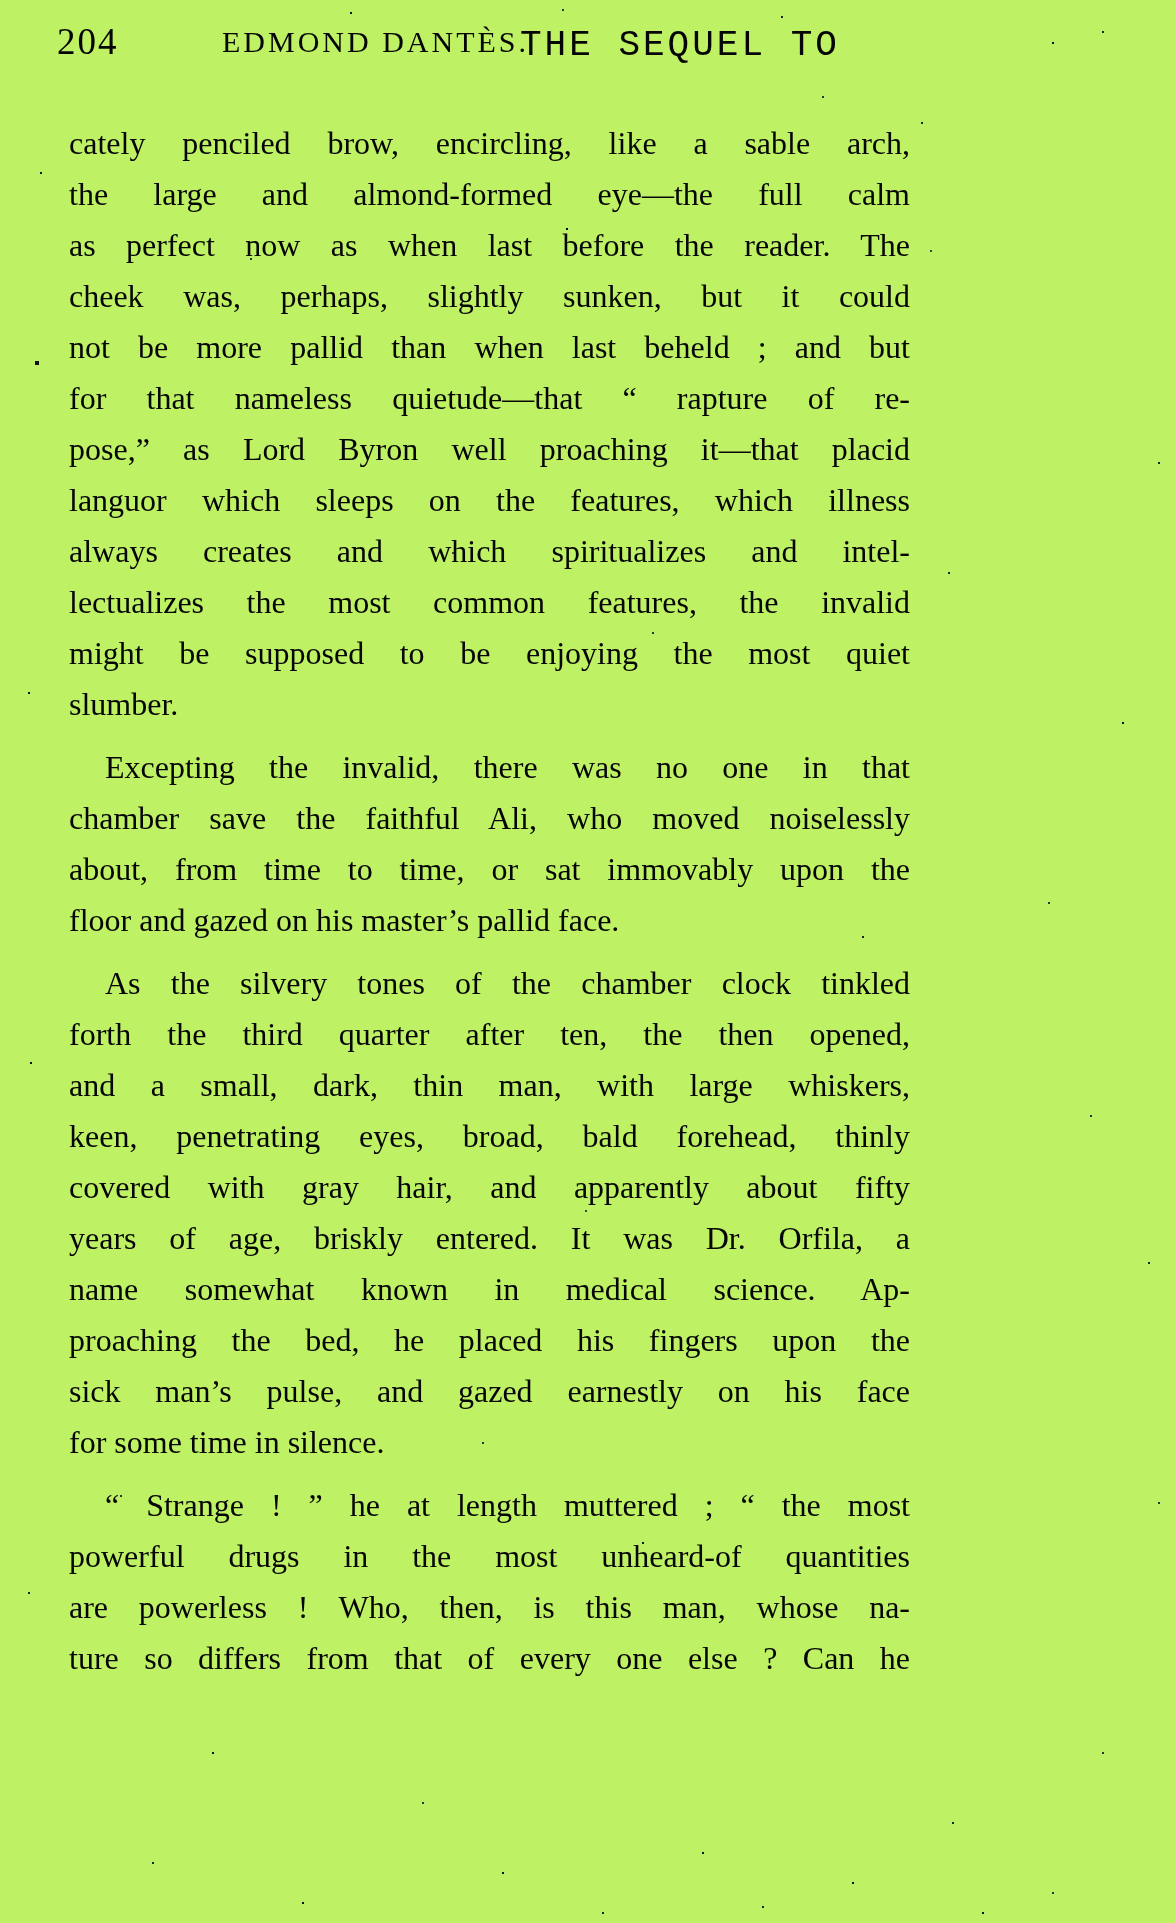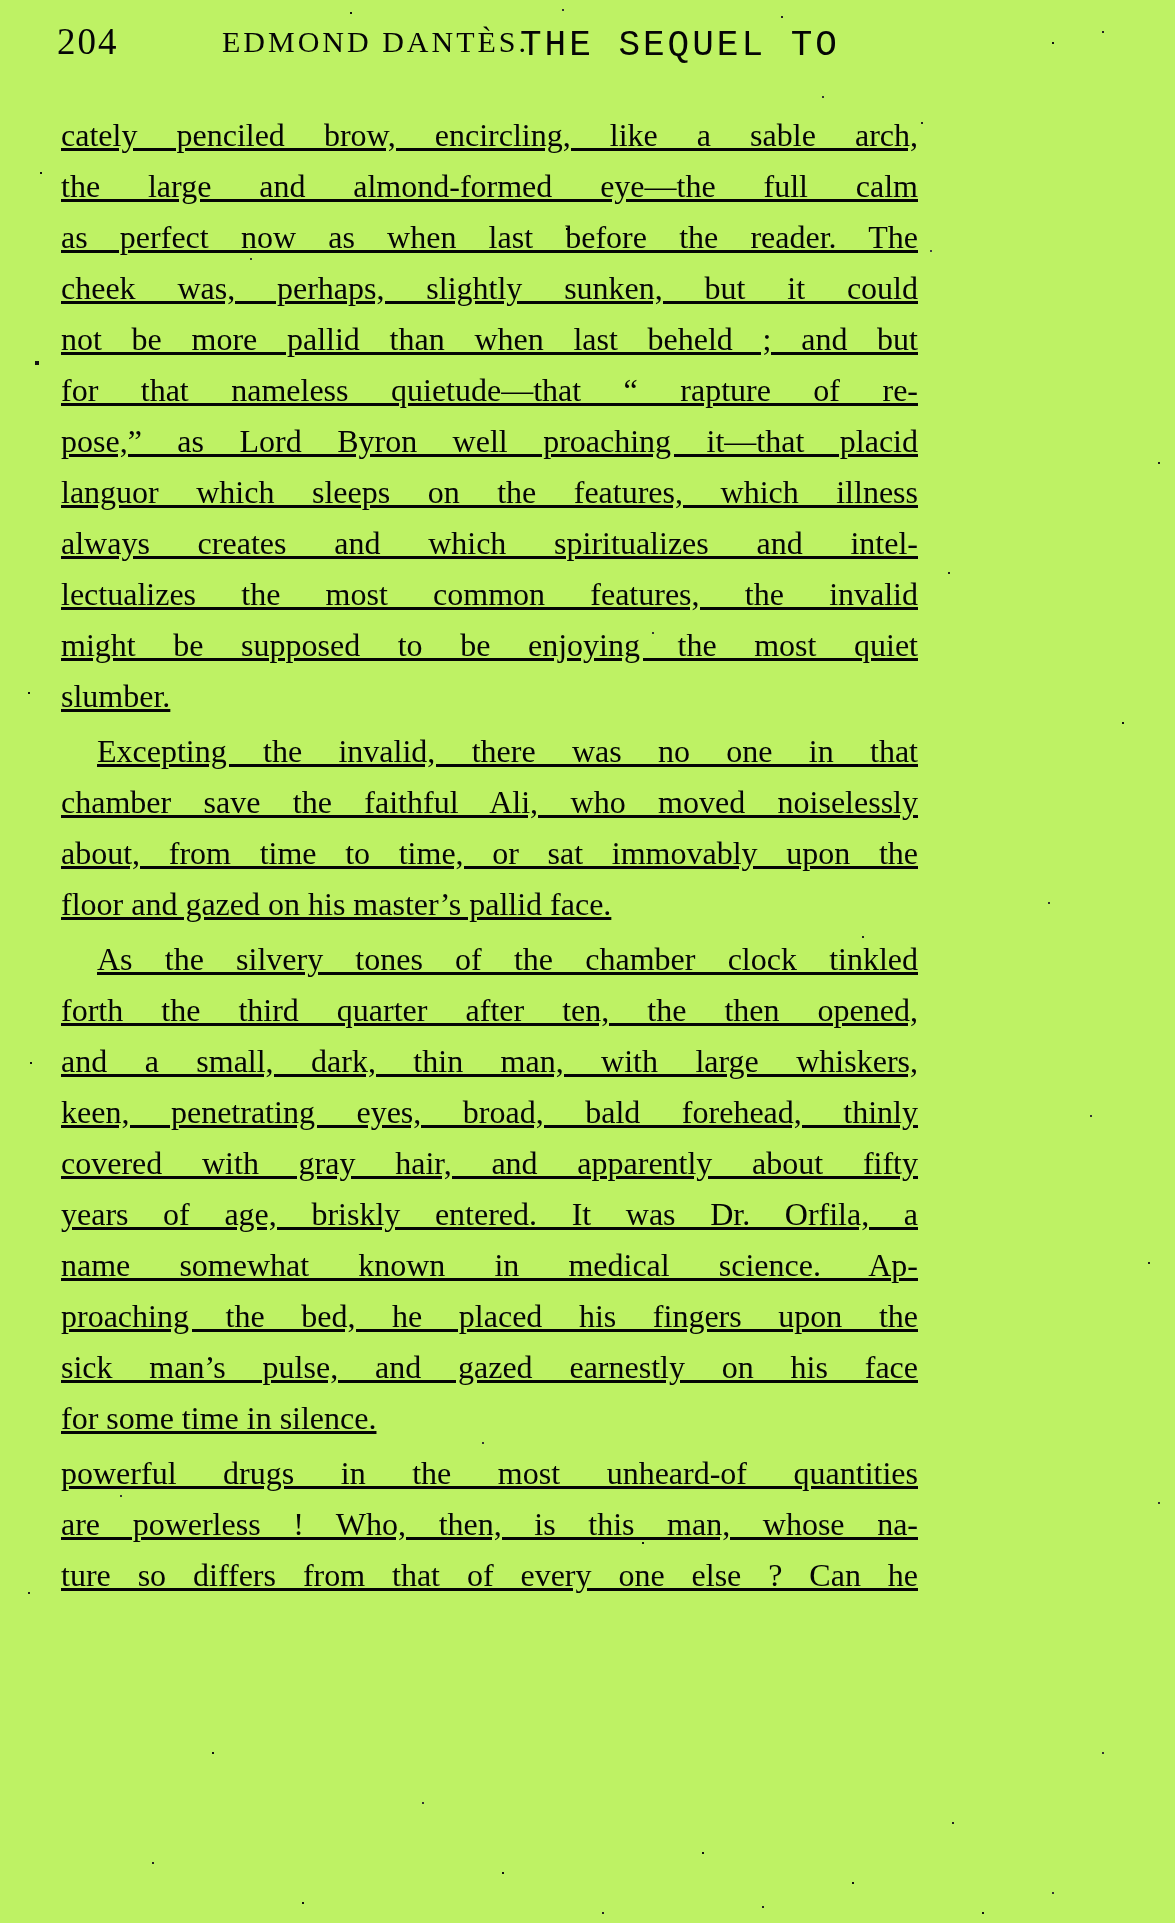--- a/index.html
+++ b/index.html
@@ -44,21 +44,21 @@
     font-size:30px; letter-spacing:3px; white-space:nowrap;
   }
   .head-title-sequel {
     position:absolute; left:463px; top:5px;
     font-size:36px; letter-spacing:3px; white-space:nowrap;font-family:Liberation Mono, monospace;
   }
   .text-block {
     position:absolute; top:106px; left:57px; width:865px;
     font-size:32px; line-height:51px;
   }
-  .paragraph { margin:4px;text-decoration:underline; }
+  .paragraph { margin:12px; }
   .line {
     text-align:justify;
     text-align-last:justify;
   }
   .line.last { text-align-last:left; }
   .line.indent { text-indent:36px; }
 </style>
 </head>
 <body>
 
@@ -103,19 +103,20 @@
       <div class="line">keen, penetrating eyes, broad, bald forehead, thinly</div>
       <div class="line">covered with gray hair, and apparently about fifty</div>
       <div class="line">years of age, briskly entered.  It was Dr. Orfila, a</div>
       <div class="line">name somewhat known in medical science.  Ap-</div>
       <div class="line">proaching the bed, he placed his fingers upon the</div>
       <div class="line">sick man’s pulse, and gazed earnestly on his face</div>
       <div class="line last">for some time in silence.</div>
     </section>
 
     <section class="paragraph">
+      <div class="line indent">“ Strange ! ” he at length muttered ; “ the most</div>
       <div class="line">powerful drugs in the most unheard-of quantities</div>
       <div class="line">are powerless !  Who, then, is this man, whose na-</div>
       <div class="line">ture so differs from that of every one else ?  Can he</div>
     </section>
 
   </main>
 </div>
 
 </body></html>

